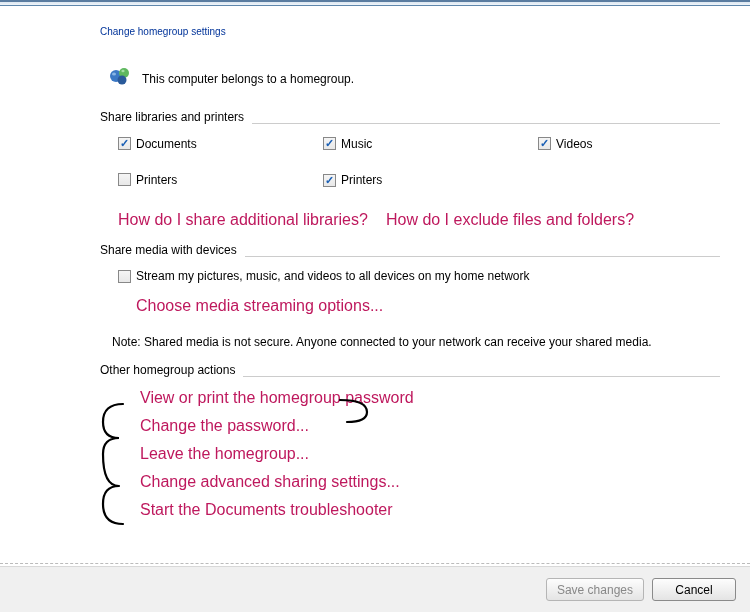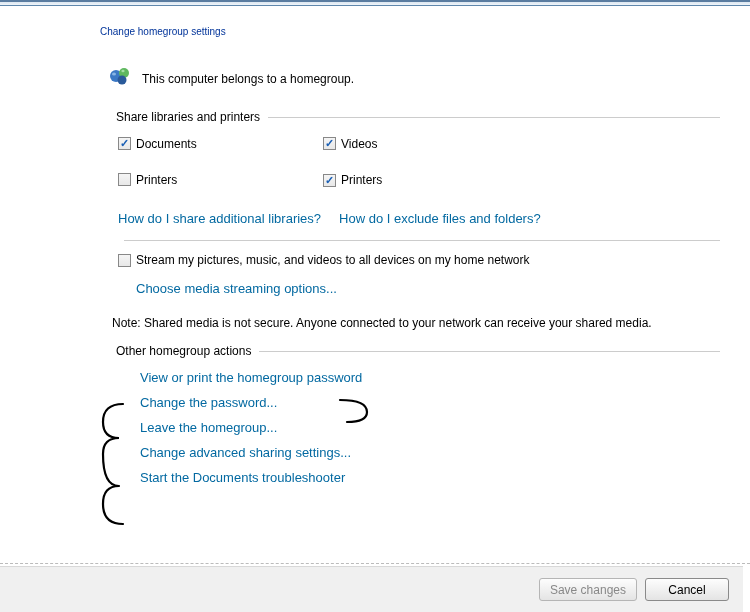--- a/index.html
+++ b/index.html
@@ -33,22 +33,22 @@
       margin-bottom: 18px;
       margin-left: 8px;
     }
     .homegroup-icon {
       width: 24px;
       height: 24px;
       margin-right: 10px;
     }
     .section-header {
       display: flex;
-      align-items: center;
-      margin: 10px 0 12px 16px;
+      align-items: flex-end;
+      margin: 10px 0 12px 0;
       font-size: 12px;
       color: #000;
     }
     .section-header .line {
       flex: 1;
       height: 1px;
       background: #ccc;
       margin-left: 8px;
     }
     .checkbox-grid {
@@ -77,23 +77,23 @@
       justify-content: center;
       font-size: 11px;
       line-height: 1;
     }
     .chk .box.checked::after {
       content: "✓";
       color: #1a5fb4;
       font-weight: bold;
     }
     .link {
-      color: #0369a1;
+      color: #be185d;
       cursor: pointer;
-      font-size: 13px;
+      font-size: 16px;
     }
     .link-row {
       margin: 8px 0 14px 18px;
       display: flex;
       gap: 18px;
     }
     .media-block {
       margin-left: 18px;
     }
     .media-block .chk { margin-bottom: 14px; }
@@ -104,21 +104,21 @@
     }
     .actions-list {
       margin-left: 40px;
     }
     .actions-list .link {
       display: block;
       margin-bottom: 10px;
     }
     .button-bar {
       position: absolute;
-      bottom: 0; left: 0; right: 7px;
+      bottom: 0; left: 0; right: 0;
       height: 46px;
       background: #f0f0f0;
       border-top: 1px solid #d8d8d8;
       display: flex;
       justify-content: flex-end;
       align-items: center;
       padding-right: 14px;
       gap: 8px;
     }
     .btn {
@@ -177,20 +177,26 @@
   </div>
 
   <div class="checkbox-grid">
     <div class="checkbox-row">
       <div class="checkbox-col1">
         <label class="chk">
           <span class="box checked"></span>
           <span>Documents</span>
         </label>
       </div>
+      <div class="checkbox-col2">
+        <label class="chk">
+          <span class="box checked"></span>
+          <span>Music</span>
+        </label>
+      </div>
       <div class="checkbox-col3">
         <label class="chk">
           <span class="box checked"></span>
           <span>Videos</span>
         </label>
       </div>
     </div>
     <div class="checkbox-row">
       <div class="checkbox-col1">
         <label class="chk">
@@ -206,20 +212,21 @@
       </div>
     </div>
   </div>
 
   <div class="link-row">
     <span class="link">How do I share additional libraries?</span>
     <span class="link">How do I exclude files and folders?</span>
   </div>
 
   <div class="section-header">
+    <span>Share media with devices</span>
     <span class="line"></span>
   </div>
 
   <div class="media-block">
     <label class="chk">
       <span class="box"></span>
       <span>Stream my pictures, music, and videos to all devices on my home network</span>
     </label>
     <div class="sublink">
       <span class="link">Choose media streaming options...</span>

